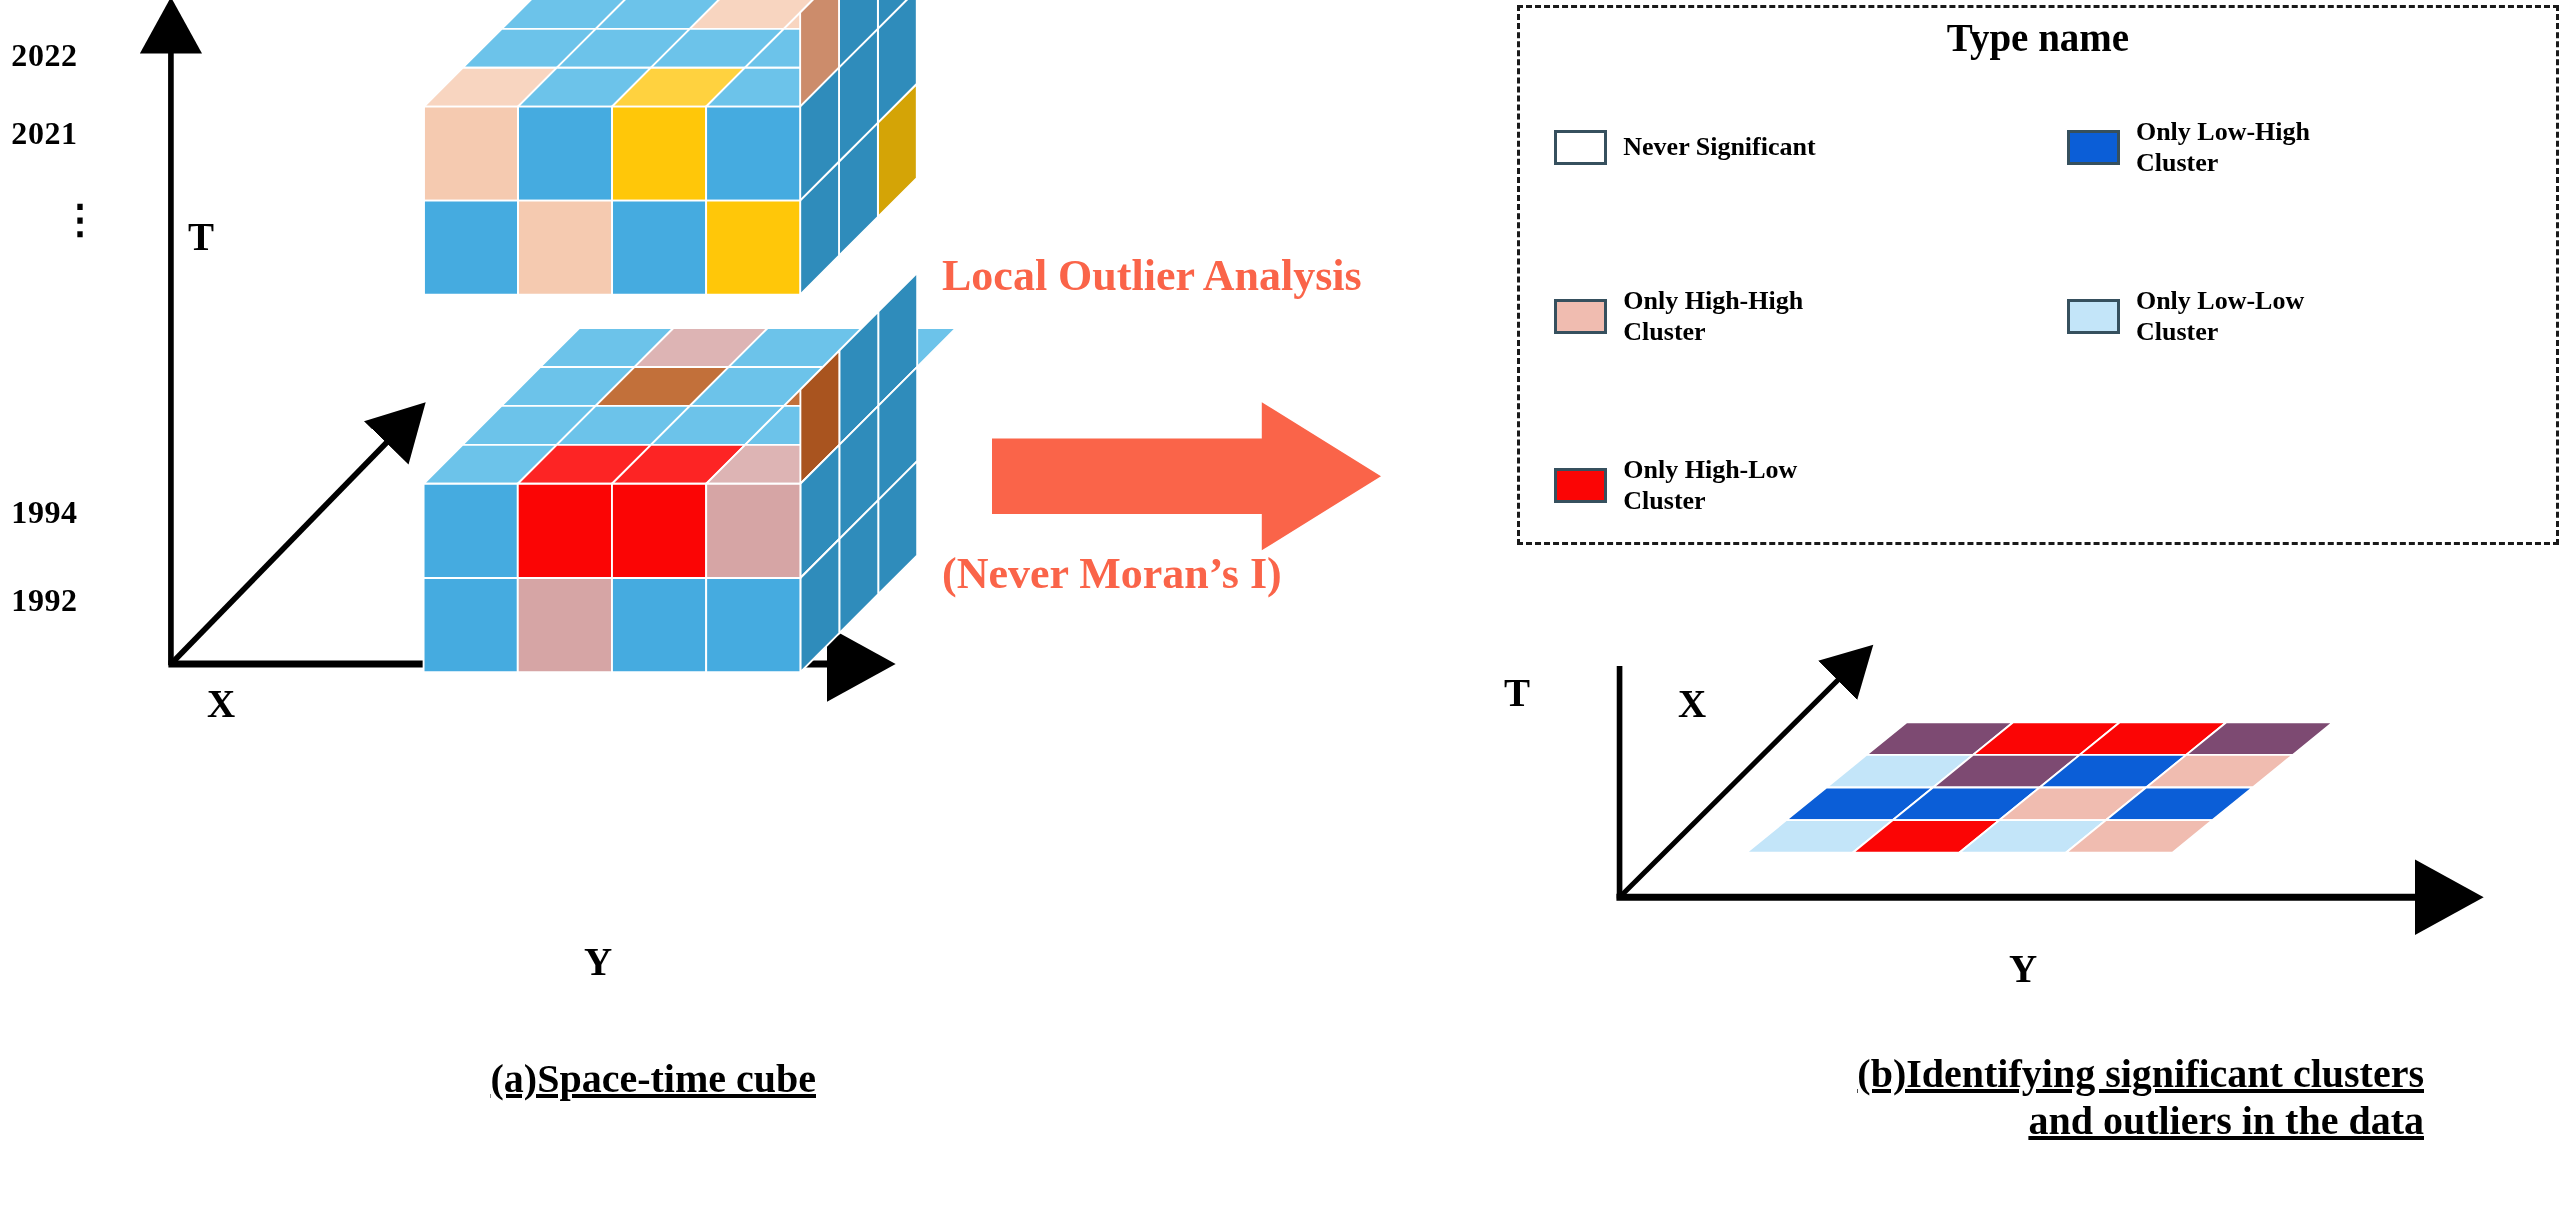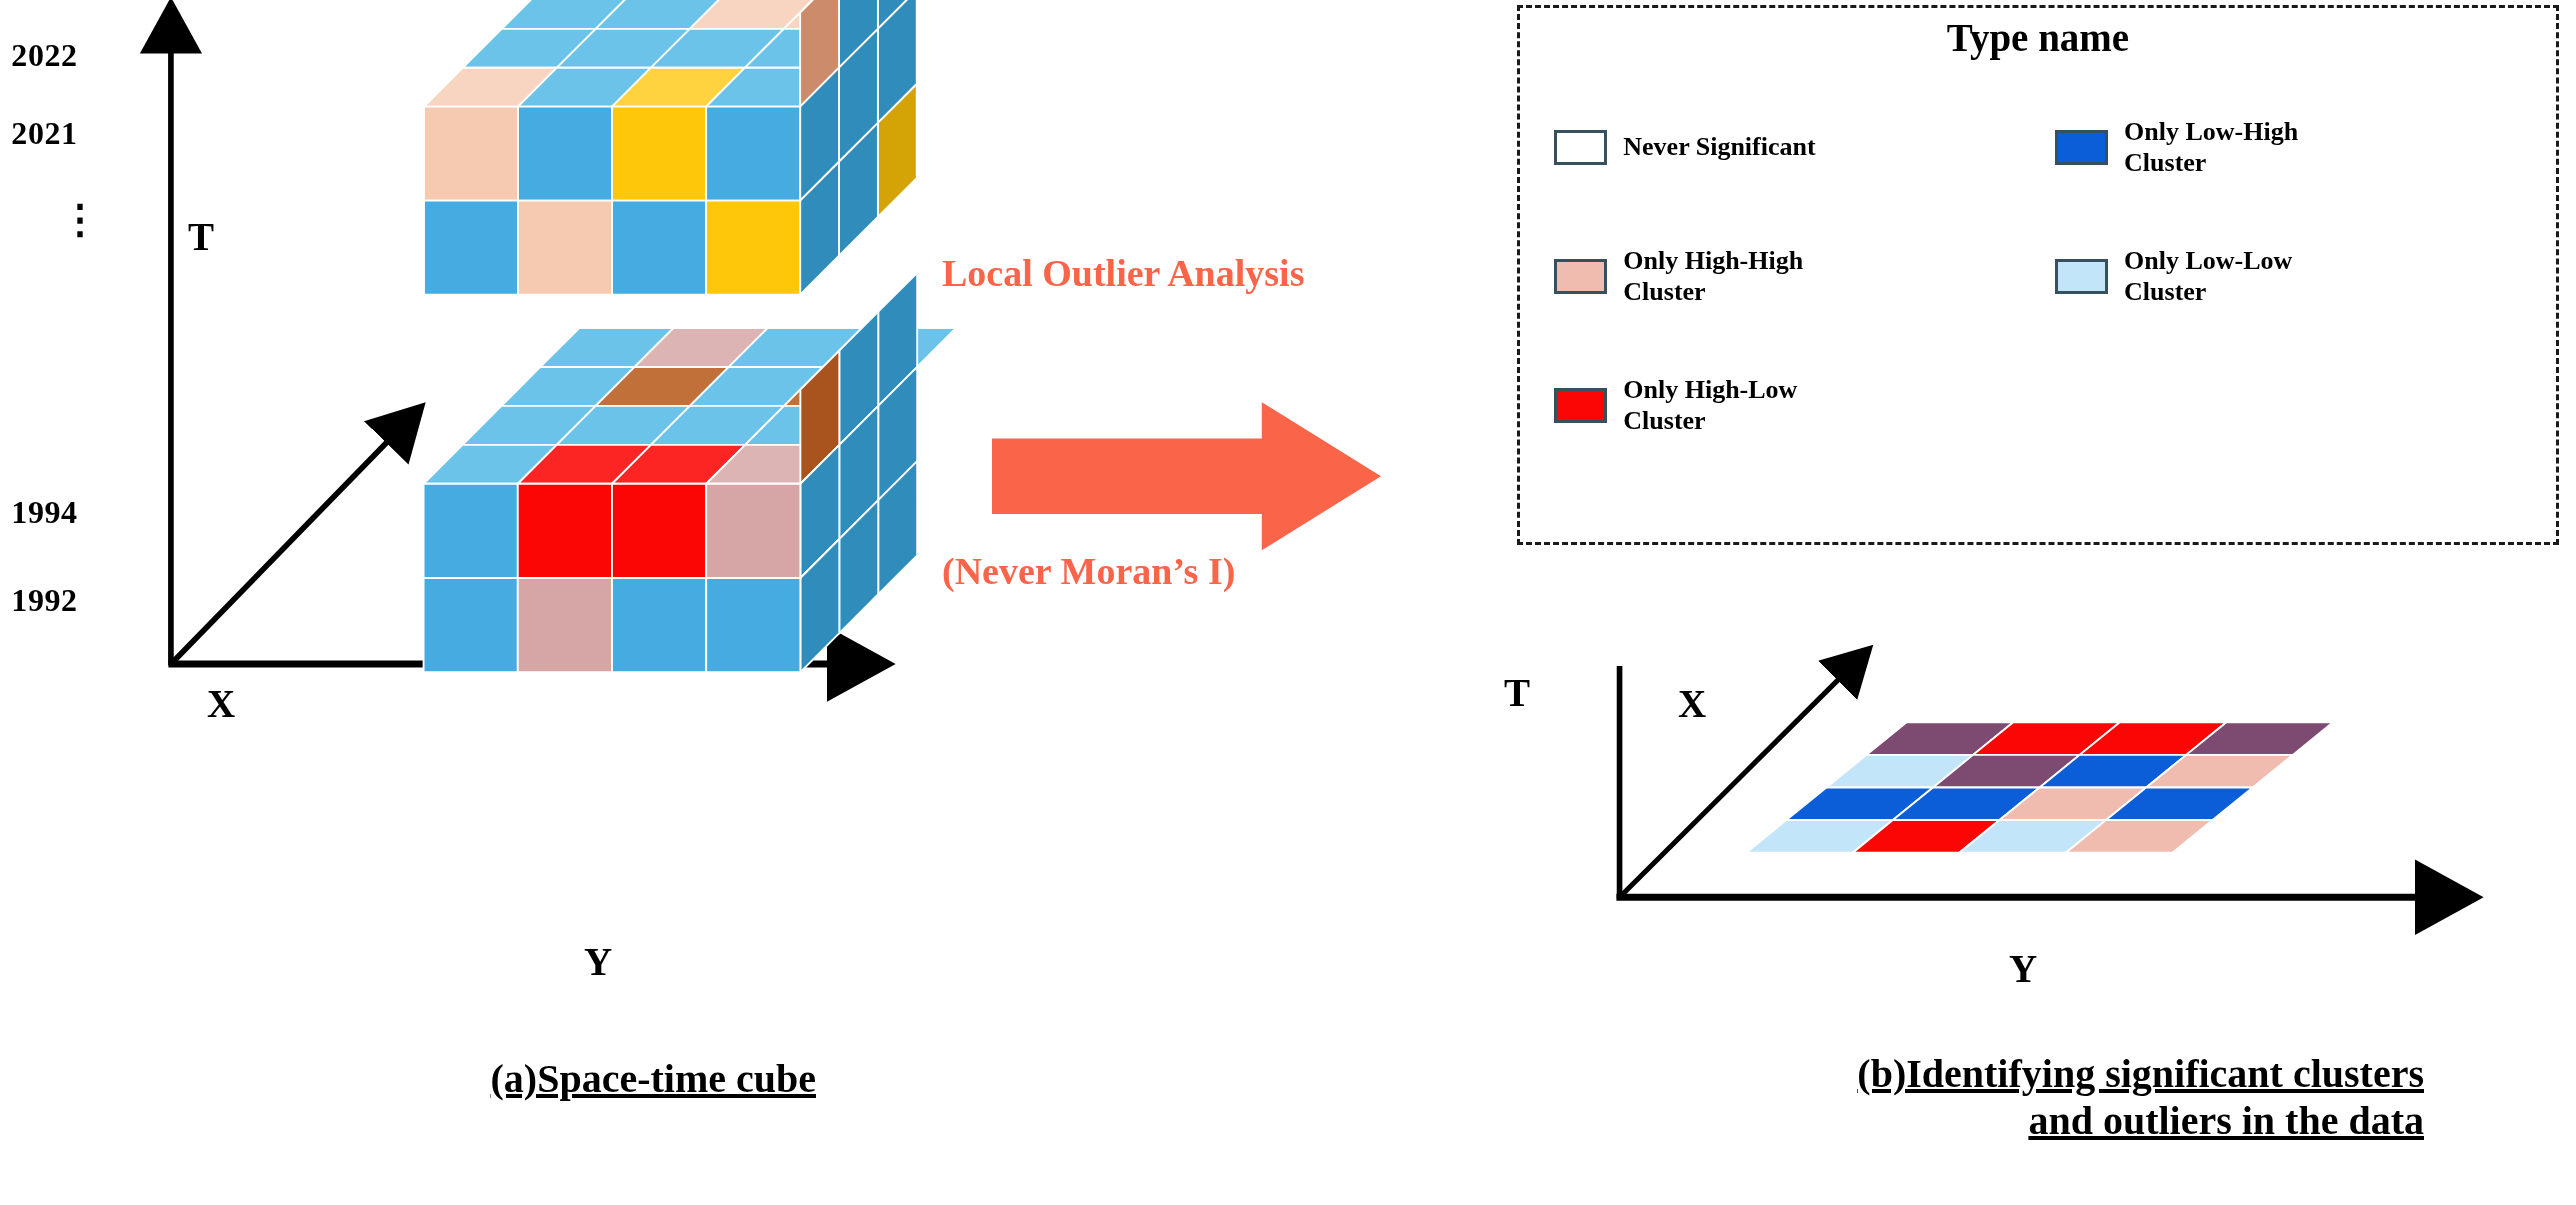--- a/index.html
+++ b/index.html
@@ -6,29 +6,29 @@
   body{width:2576px;height:1205px;position:relative;overflow:hidden;
        font-family:"Liberation Serif","DejaVu Serif",serif;color:#000;}
   .abs{position:absolute;}
   .nosel{user-select:none;}
 
   
   .yr{font-weight:bold;font-size:32px;letter-spacing:0.6px;line-height:1;}
   .vdots{font-weight:bold;font-size:40px;line-height:1;}
   .axlab{font-weight:bold;font-size:39px;line-height:1;}
   .caption{font-weight:bold;font-size:40px;line-height:1.18;text-align:right;text-decoration:underline;}
-  .redtxt{font-weight:bold;font-size:38px;color:#fa6449;line-height:1;white-space:nowrap;}
+  .redtxt{font-weight:bold;font-size:44px;color:#fa6449;line-height:1;white-space:nowrap;}
   .legend-title{font-weight:bold;font-size:39px;text-align:center;line-height:1;}
   .legend-label{font-weight:bold;font-size:26px;line-height:1.18;}
   .dots6{font-weight:bold;font-size:29px;letter-spacing:8.8px;line-height:1;}
 
   
   #legend-box{border:3.1px dashed #1a1a1a;background:#fff;box-sizing:border-box;}
   .legend-grid{display:grid;grid-template-columns:auto 1fr auto 1fr;
-               column-gap:16.3px;row-gap:0;align-items:center;}
+               column-gap:16.3px;row-gap:0;align-items:center;gap:40px;}
   .sw{width:53px;height:35px;border:3.1px solid #36505e;box-sizing:border-box;}
   .lg-cell{display:flex;align-items:center;gap:16.3px;height:129px;}
   svg{display:block;overflow:visible;}
 </style>
 </head>
 <body>
 
 <div class="abs nosel yr" style="left:11.3px;top:39px;">2022</div>
 <div class="abs nosel yr" style="left:11.3px;top:117px;text-align:right;">2021</div>
 <div class="abs nosel vdots" style="left:60px;top:200px;">⋮</div>

